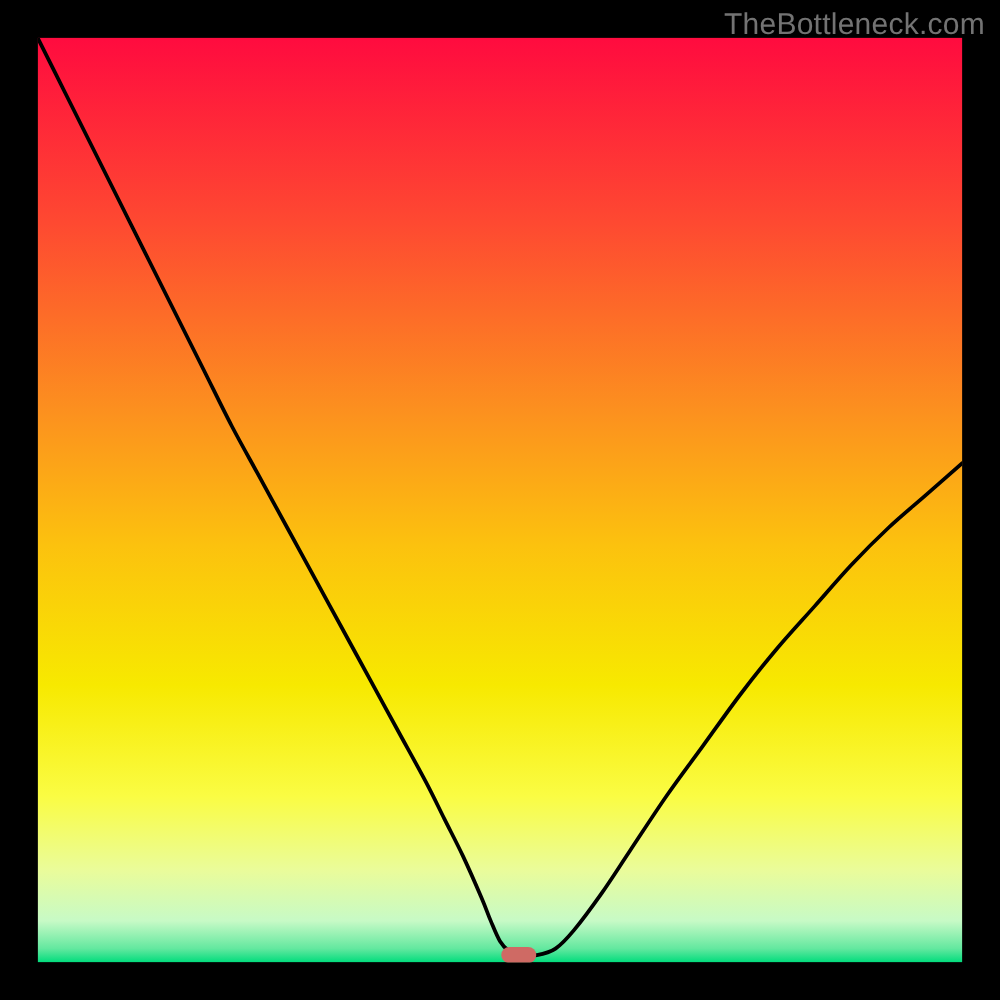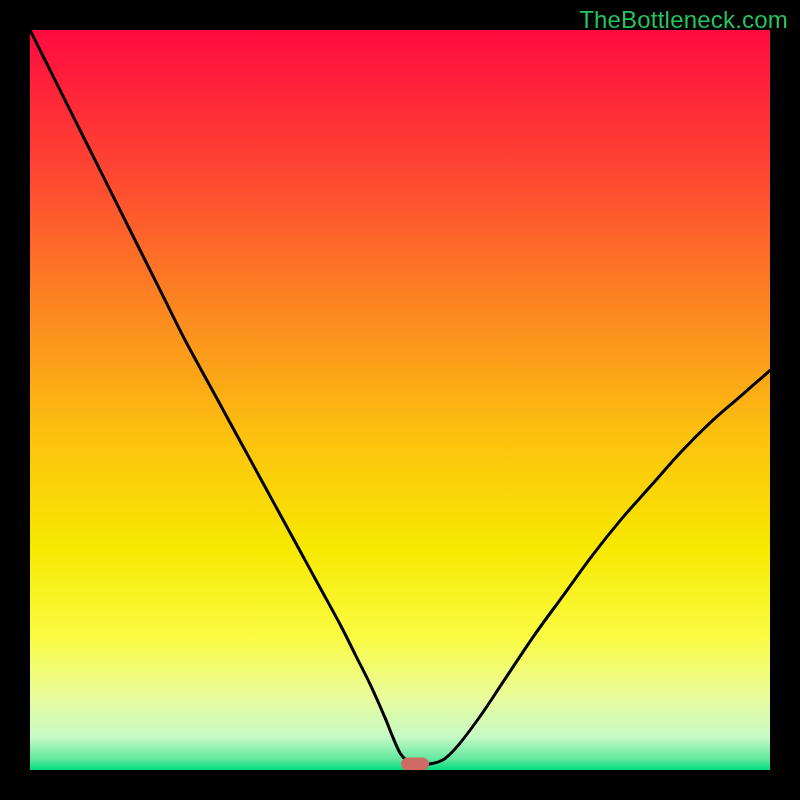--- a/index.html
+++ b/index.html
@@ -10,21 +10,21 @@
     height: 800px;
     background: #000;
   }
   .watermark {
     position: absolute;
     top: 6px;
     right: 12px;
     font-family: Arial, Helvetica, sans-serif;
     font-size: 24px;
     font-weight: 400;
-    color: #22c55e;
+    color: #737373;
     letter-spacing: 0.2px;
     z-index: 3;
   }
   .plot-area {
     position: absolute;
     left: 30px;
     top: 30px;
     width: 740px;
     height: 740px;
     overflow: hidden;

